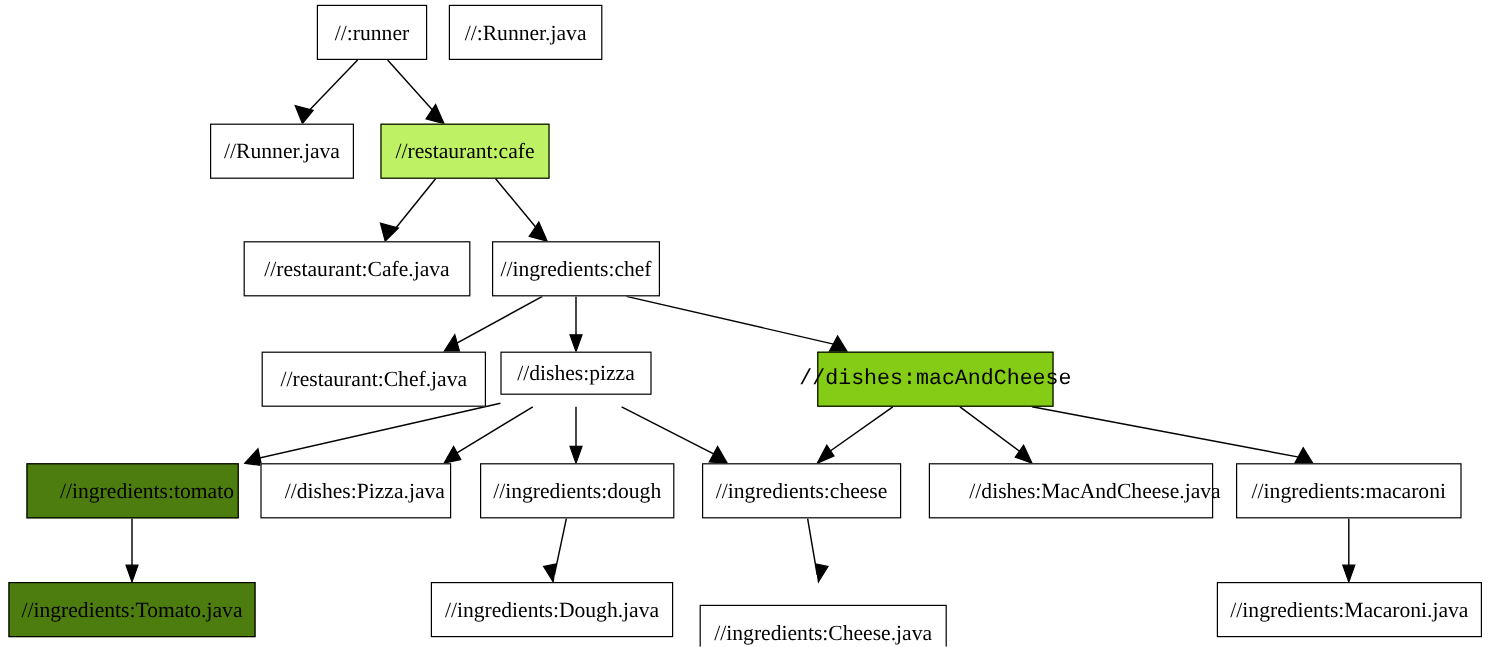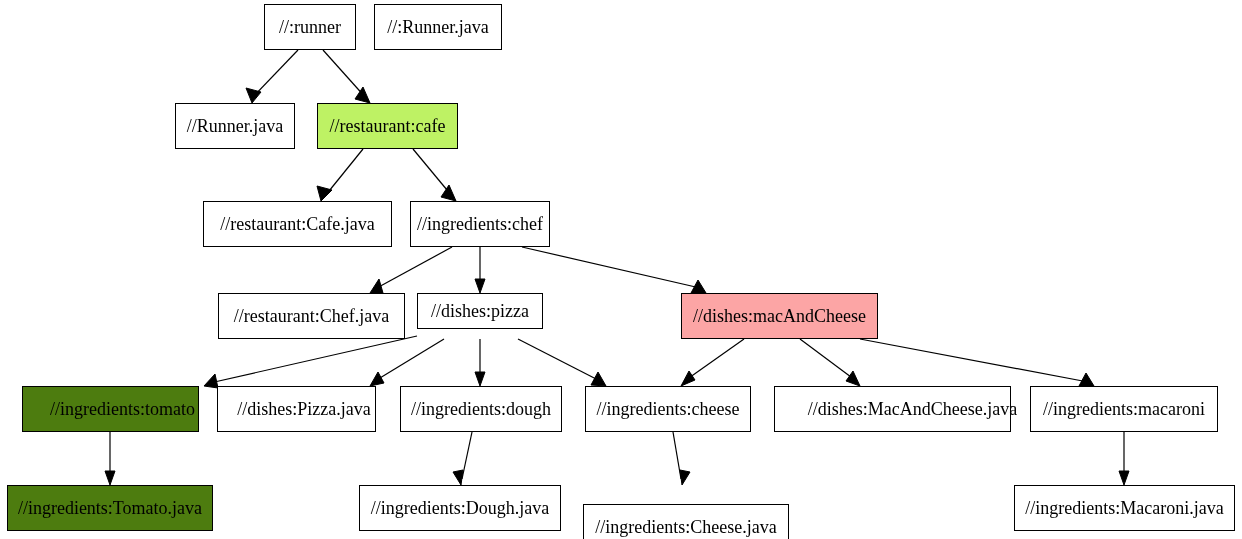--- a/index.html
+++ b/index.html
@@ -97,21 +97,21 @@
     </div>
     <div class="node" style="left: 410px; top: 201px; width: 140px; height: 46px; background: rgb(255, 255, 255); border-color: rgb(0, 0, 0);">
       <span>//ingredients:chef</span>
     </div>
     <div class="node" style="left: 218px; top: 293px; width: 187px; height: 46px; background: rgb(255, 255, 255); border-color: rgb(0, 0, 0);">
       <span>//restaurant:Chef.java</span>
     </div>
     <div class="node" style="left: 417px; top: 293px; width: 126px; height: 36px; background: rgb(255, 255, 255); border-color: rgb(0, 0, 0);">
       <span>//dishes:pizza</span>
     </div>
-    <div class="node" style="left: 681px; top: 293px; width: 197px; height: 46px; background: #fca5a5; border-color: rgb(0, 0, 0);">
+    <div class="node" style="left: 681px; top: 293px; width: 197px; height: 46px; background: #84cc16; border-color: rgb(0, 0, 0); font-family: Liberation Mono, monospace;">
       <span>//dishes:macAndCheese</span>
     </div>
     <div class="node" style="left: 22px; top: 386px; width: 177px; height: 46px; background: #4d7c0f; border-color: rgb(0, 0, 0); padding-left: 24px;">
       <span>//ingredients:tomato</span>
     </div>
     <div class="node" style="left: 217px; top: 386px; width: 159px; height: 46px; background: rgb(255, 255, 255); border-color: rgb(0, 0, 0); padding-left: 15px;">
       <span>//dishes:Pizza.java</span>
     </div>
     <div class="node" style="left: 400px; top: 386px; width: 162px; height: 46px; background: rgb(255, 255, 255); border-color: rgb(0, 0, 0);">
       <span>//ingredients:dough</span>

